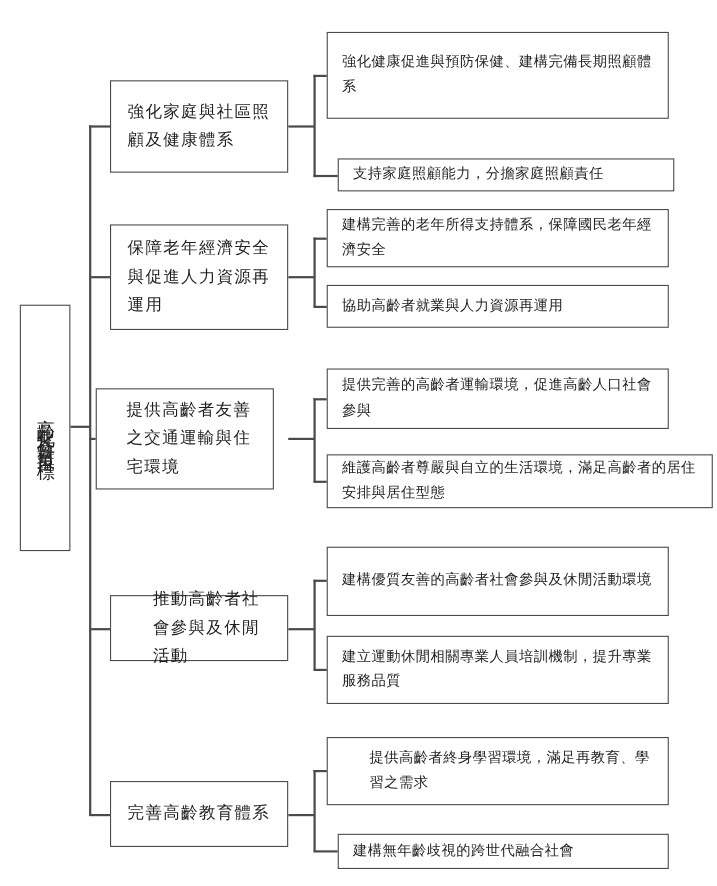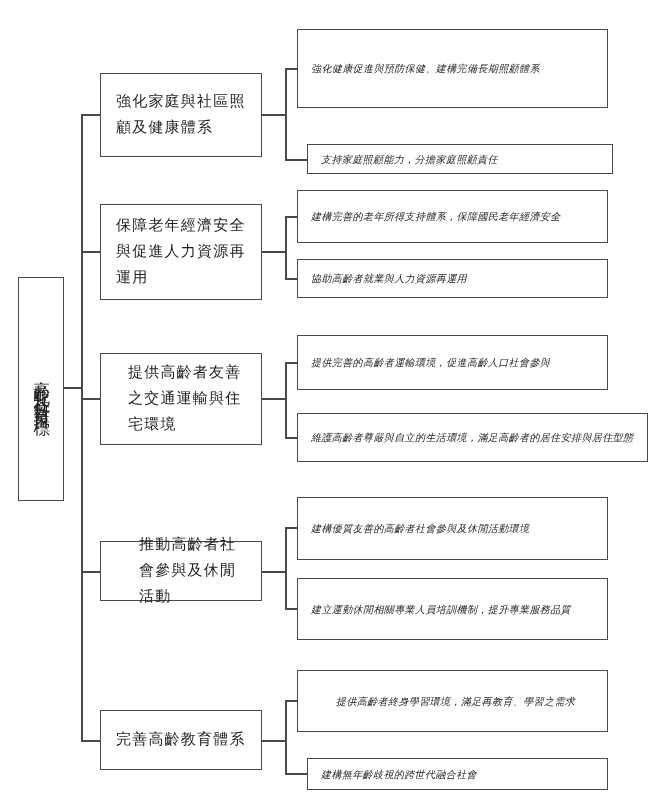--- a/index.html
+++ b/index.html
@@ -59,24 +59,23 @@
   .node-branch .node-text {
     font-size: 15px;
     letter-spacing: 1.2px;
     line-height: 1.72;
   }
   
   .node-leaf {
     padding: 5px 12px 5px 13px;
   }
   .node-leaf .node-text {
-    font-size: 10px;
+    font-size: 13px;
     letter-spacing: 0.4px;
     line-height: 1.7;
-    font-style: italic;
   }
   .node-leaf.leaf-single .node-text {
     line-height: 1.5;
   }
   
   .edge {
     position: absolute;
     background: #4a4a4a;
     z-index: 1;
   }
@@ -139,21 +138,21 @@
   <div class="node node-branch" style="left:100px; top:204px; width:162px; height:96px;">
     <span class="node-text">保障老年經濟安全與促進人力資源再運用</span>
   </div>
   <div class="node node-leaf" style="left:297px; top:190px; width:311px; height:53px;">
     <span class="node-text">建構完善的老年所得支持體系，保障國民老年經濟安全</span>
   </div>
   <div class="node node-leaf leaf-single" style="left:297px; top:259px; width:311px; height:39px;">
     <span class="node-text">協助高齡者就業與人力資源再運用</span>
   </div>
 
-  <div class="node node-branch" style="left:100px; top:353px; width:162px; height:92px;padding-left:27px;">
+  <div class="node node-branch" style="left:87px; top:353px; width:162px; height:92px;padding-left:27px;">
     <span class="node-text">提供高齡者友善之交通運輸與住宅環境</span>
   </div>
   <div class="node node-leaf" style="left:297px; top:335px; width:311px; height:55px;">
     <span class="node-text">提供完善的高齡者運輸環境，促進高齡人口社會參與</span>
   </div>
   <div class="node node-leaf" style="left:297px; top:413px; width:351px; height:49px;">
     <span class="node-text">維護高齡者尊嚴與自立的生活環境，滿足高齡者的居住安排與居住型態</span>
   </div>
 
   <div class="node node-branch" style="left:100px; top:541px; width:162px; height:60px;padding-left:38px;">

